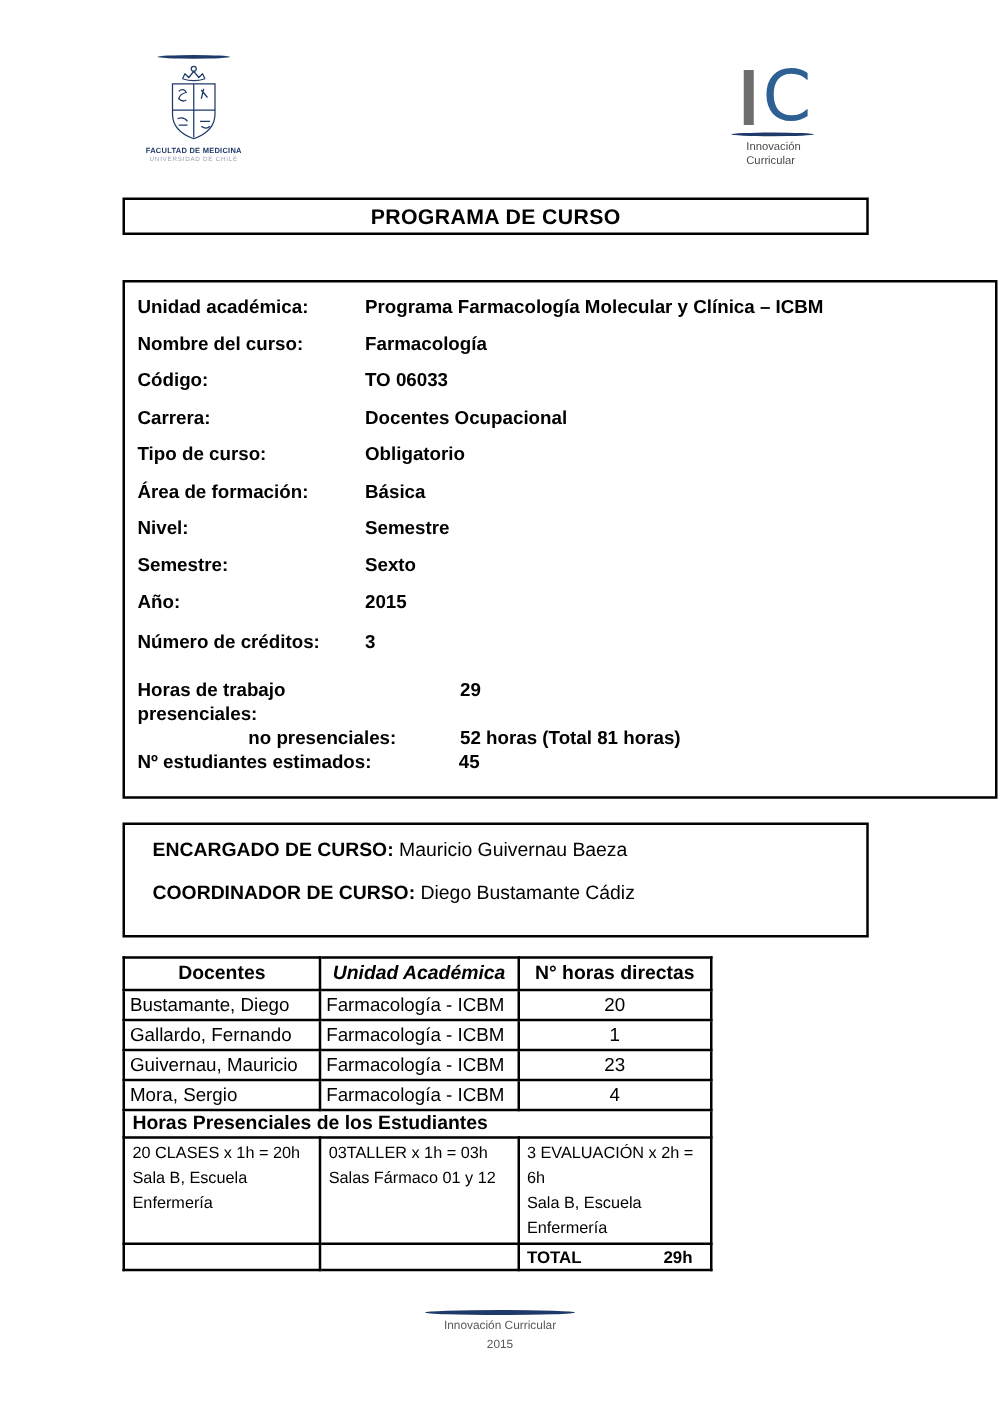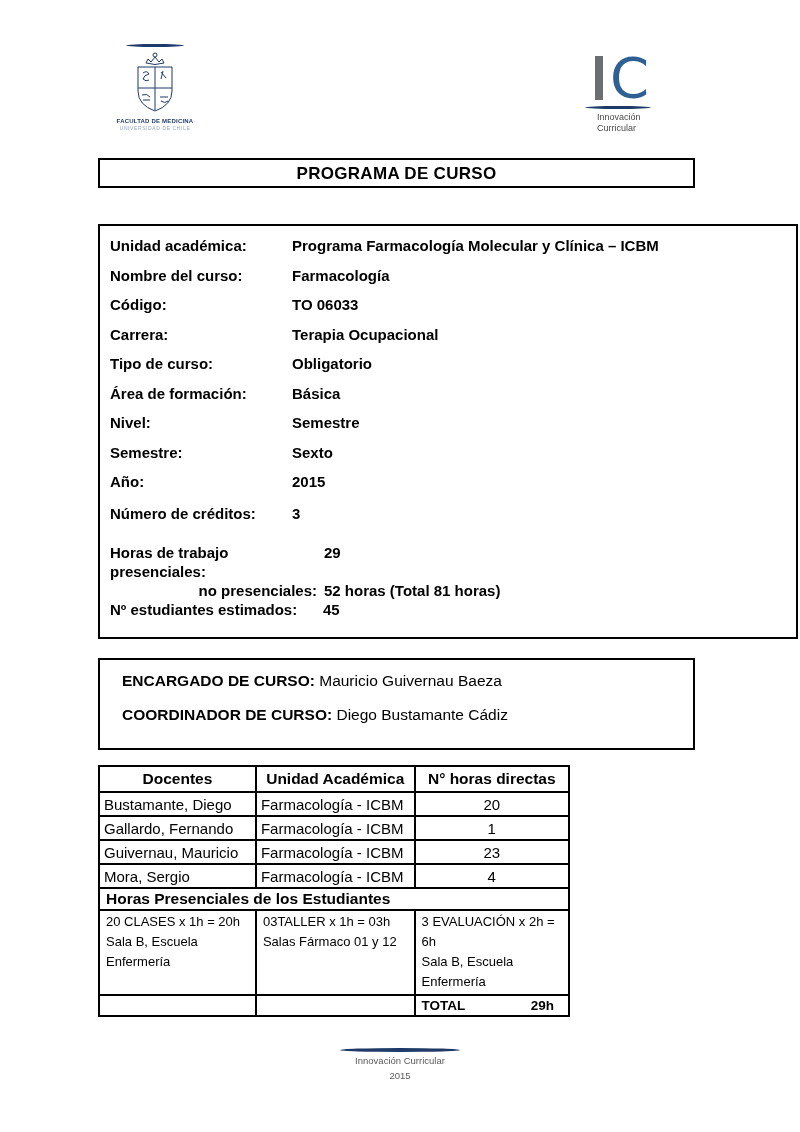--- a/index.html
+++ b/index.html
@@ -35,21 +35,21 @@
   .info-box {
     position:absolute; left:98px; top:224px; width:700px; height:415px;
     border:2px solid #000; padding:10px 8px 0 10px;
     font-size:15px; font-weight:bold;
   }
   .f-row { display:flex; line-height:19.5px; margin-bottom:10px; }
   .f-label { width:182px; flex:0 0 182px; }
   .f-value { flex:1; }
   .f-row.gap-top { margin-top:12px; }
   .hours { margin-top:20px; }
-  .h-row { display:flex; line-height:19px; }
+  .h-row { display:flex; line-height:19px;gap:44px; }
   .h-label-1 { flex:0 0 207px; }
   .h-label-2 { flex:0 0 207px; text-align:right; }
   .h-val { padding-left:7px; }
   .h-val-3 { padding-left:13px; }
 
   
   .staff-box {
     position:absolute; left:98px; top:658px; width:597px; height:92px;
     border:2px solid #000; padding:11px 0 0 22px; font-size:15.5px;
   }
@@ -62,21 +62,21 @@
     border-collapse:collapse; font-size:15px;
   }
   .doc-table td, .doc-table th { border:2px solid #000; }
   .doc-table th { font-size:15.5px; font-weight:bold; text-align:center; height:26px; }
   .doc-table td.c-name, .doc-table td.c-unit { text-align:left; padding-left:4px; height:24px; }
   .doc-table td.c-hrs { text-align:center; height:24px; }
   .doc-table td.section { font-weight:bold; font-size:15.5px; padding-left:6px; height:22px; }
   .doc-table td.detail { font-size:13px; padding:1px 4px 2px 6px; line-height:20px; vertical-align:top; height:43px; }
   .doc-table td.total-cell { height:21px; }
   .total-wrap { display:flex; justify-content:space-between; font-weight:bold; font-size:13.5px; padding:0 14px 0 6px; }
-  .col1 { width:199px; } .col2 { width:197px; } .col3 { width:192px; }
+  .col1 { width:199px; } .col2 { width:197px;font-style:italic; } .col3 { width:192px; }
 
   
   .footer { position:absolute; left:0; right:0; top:1048px; text-align:center; }
   .footer .lens { width:120px; height:4px; margin:0 auto; }
   .footer .f-line { font-size:9.5px; color:#595959; line-height:12px; margin-top:3px; }
 </style>
 </head>
 <body>
 
 <div class="page">
@@ -123,21 +123,21 @@
     <div class="f-row">
       <div class="f-label">Nombre del curso:</div>
       <div class="f-value">Farmacología</div>
     </div>
     <div class="f-row">
       <div class="f-label">Código:</div>
       <div class="f-value">TO 06033</div>
     </div>
     <div class="f-row">
       <div class="f-label">Carrera:</div>
-      <div class="f-value">Terapia Ocupacional</div>
+      <div class="f-value">Docentes Ocupacional</div>
     </div>
     <div class="f-row">
       <div class="f-label">Tipo de curso:</div>
       <div class="f-value">Obligatorio</div>
     </div>
     <div class="f-row">
       <div class="f-label">Área de formación:</div>
       <div class="f-value">Básica</div>
     </div>
     <div class="f-row">

